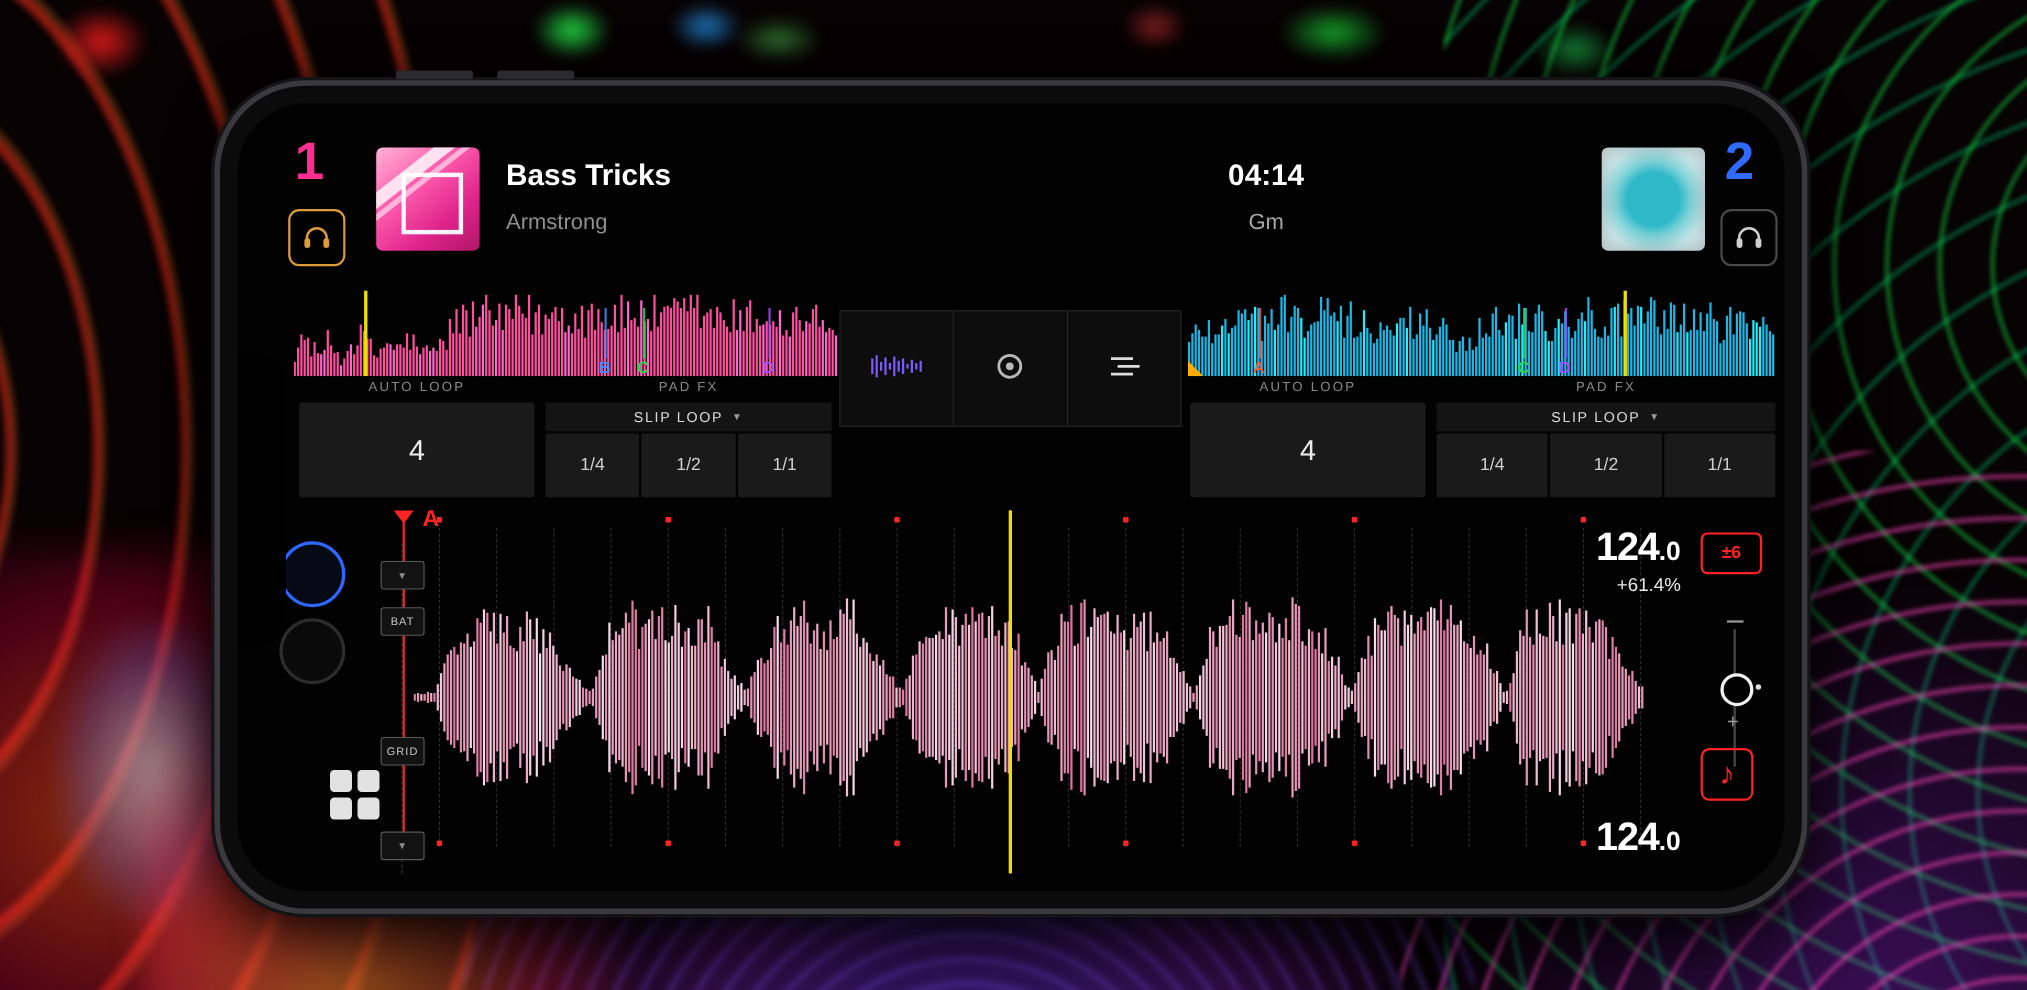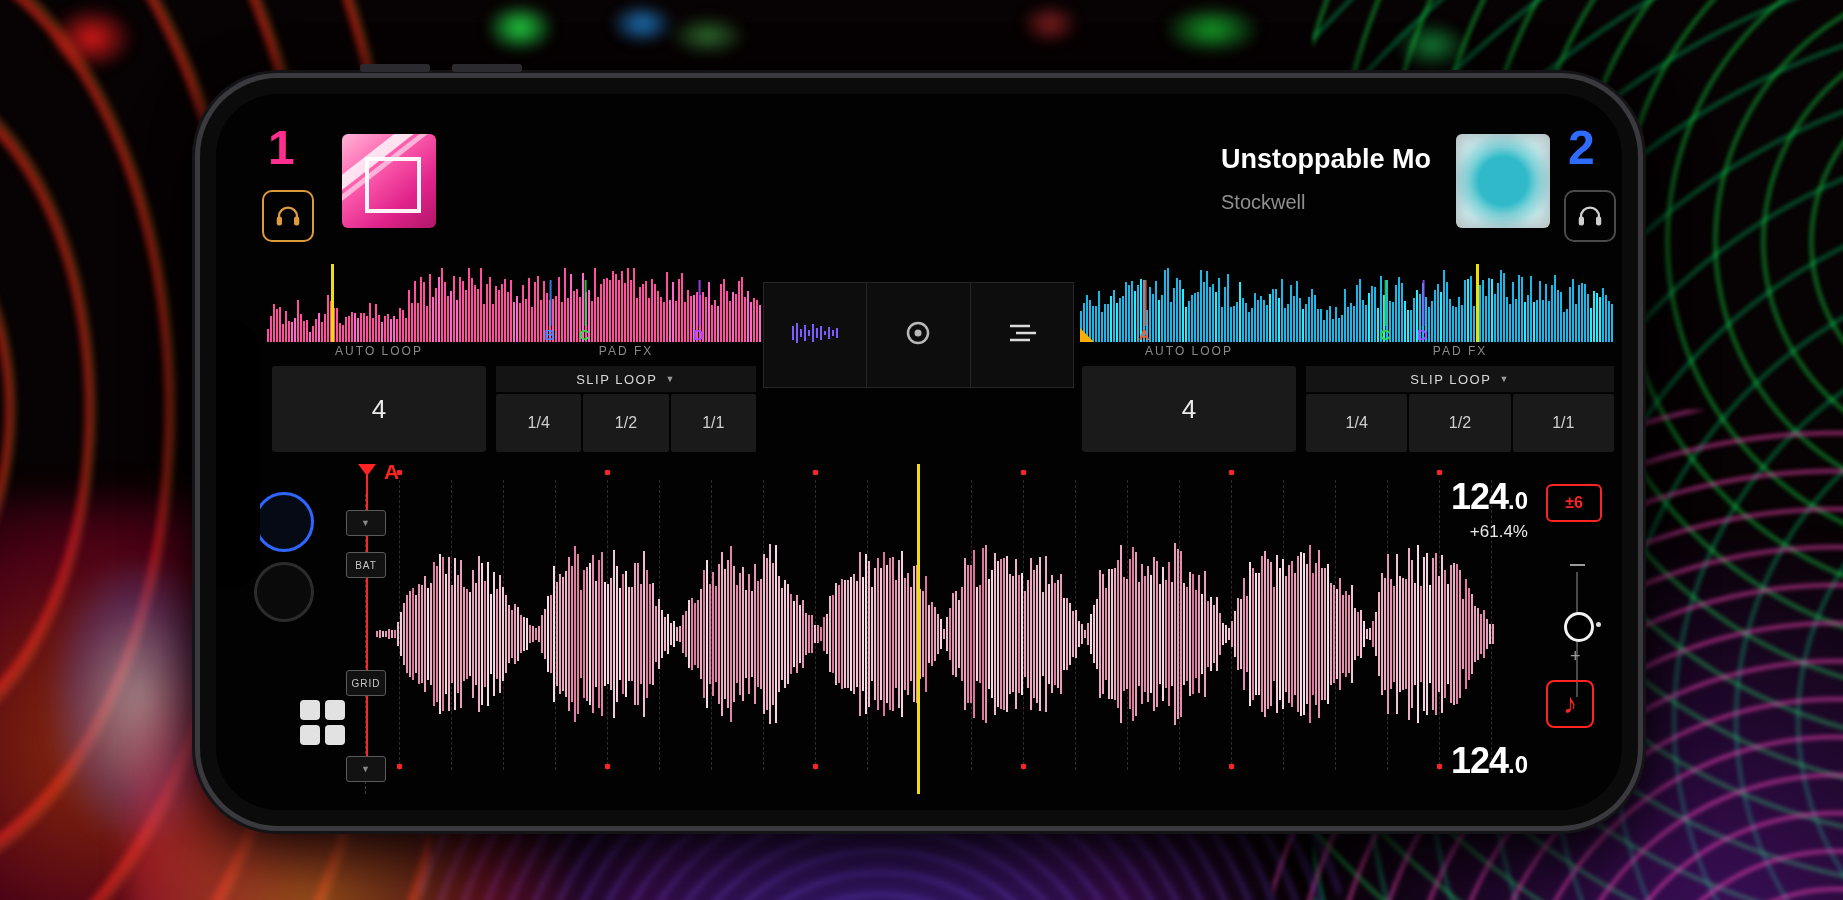--- a/index.html
+++ b/index.html
@@ -203,25 +203,29 @@
           <svg width="30" height="30" viewBox="0 0 40 40">
               <path d="M8 30 v-8 a12 12 0 0 1 24 0 v8" fill="none" stroke="currentColor" stroke-width="3"></path>
               <rect x="5" y="22" width="7" height="12" rx="3" fill="currentColor"></rect>
               <rect x="28" y="22" width="7" height="12" rx="3" fill="currentColor"></rect>
             </svg>
         </span>
       </button>
       <div class="art a1">
           <div class="sq"></div>
         </div>
-
-
-      <div class="tinfo t2">
-        <div class="title">Unstoppable Mo</div>
-        <div class="artist">Stockwell</div>
+      <div class="tinfo t1">
+        <div class="title">Bass Tricks</div>
+        <div class="artist">Armstrong</div>
+      </div>
+
+
+      <div class="tkey k2">
+        <div class="time">04:14</div>
+        <div class="key">Gm</div>
       </div>
       <div class="art a2"></div>
       <div class="deck-num d2">2</div>
       <button class="phones-btn p2">
         <span>
           <svg width="30" height="30" viewBox="0 0 40 40">
               <path d="M8 30 v-8 a12 12 0 0 1 24 0 v8" fill="none" stroke="currentColor" stroke-width="3"></path>
               <rect x="5" y="22" width="7" height="12" rx="3" fill="currentColor"></rect>
               <rect x="28" y="22" width="7" height="12" rx="3" fill="currentColor"></rect>
             </svg>

